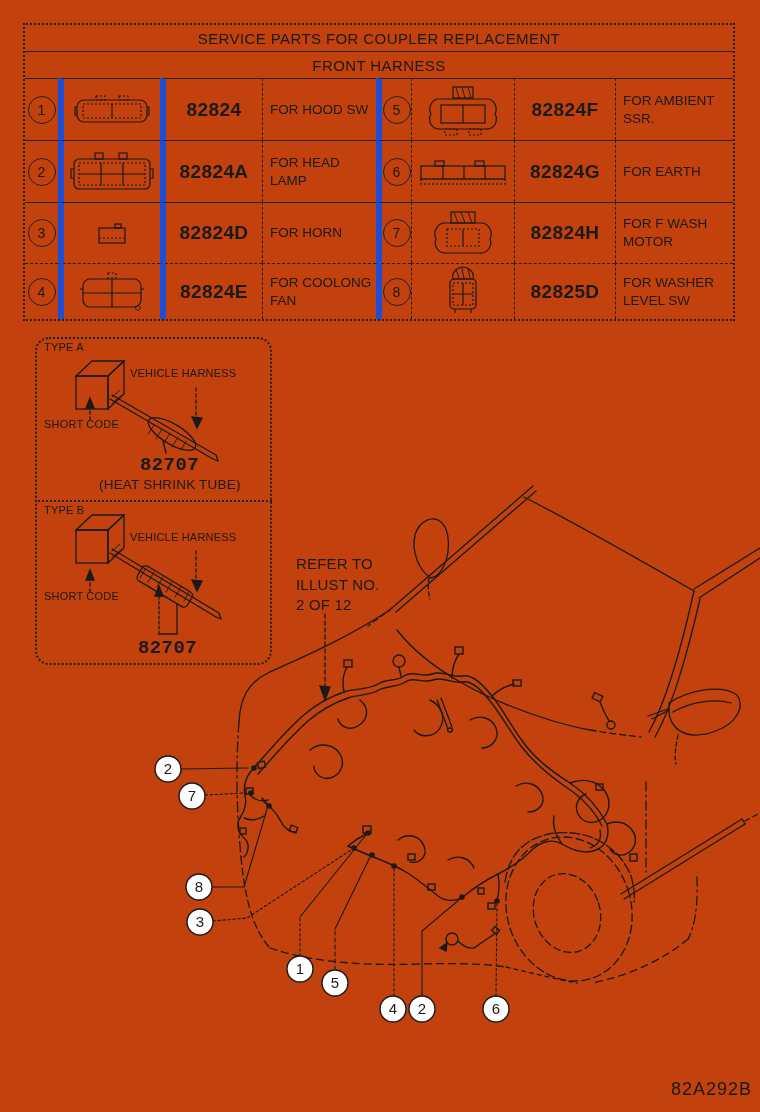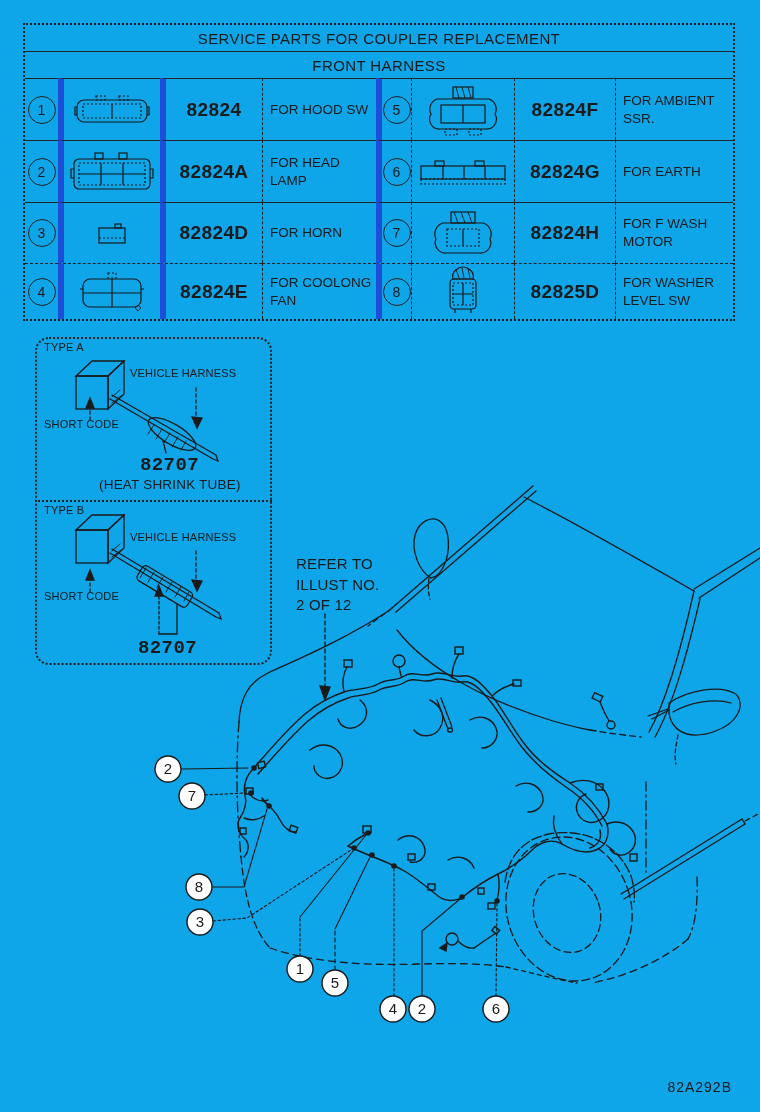--- a/index.html
+++ b/index.html
@@ -1,16 +1,16 @@
 <!DOCTYPE html>
 <html><head>
 <meta charset="utf-8">
 <style>
   html,body{margin:0;padding:0;background:#e8e8e8;}
-  #page{position:relative;width:760px;height:1112px;background:#0ea5e9;overflow:hidden;
+  #page{position:relative;width:760px;height:1112px;background:#c2410c;overflow:hidden;
         font-family:"Liberation Sans", sans-serif;color:#1a1a1a;}
   svg{position:absolute;left:0;top:0;}
   
   #parts-table{position:absolute;left:23px;top:23px;width:712px;height:298px;
     border:2px dotted #222;box-sizing:border-box;display:grid;
     grid-template-columns:33px 102px 102px 114px 35px 103px 101px 118px;
     grid-template-rows:26px 27px 62px 62px 61px 56px;}
   .cell{display:flex;align-items:center;justify-content:center;box-sizing:border-box;overflow:hidden;}
   .bt{border-top:1px solid #222;}
   .btd{border-top:1px dashed #222;}
@@ -22,22 +22,22 @@
   .desc span{display:block;max-width:104px;}
   .ncircle{width:26px;height:26px;border:1.4px solid #222;border-radius:50%;
     display:flex;align-items:center;justify-content:center;font-size:14px;}
   
   #legend-box{position:absolute;left:35px;top:337px;width:237px;height:328px;
     border:2px dotted #222;border-radius:14px;box-sizing:border-box;}
   #legend-divider{position:absolute;left:35px;top:500px;width:237px;border-top:2px dotted #222;}
   .lbl{position:absolute;font-size:11px;letter-spacing:.2px;white-space:nowrap;}
   .big{font-size:19px;font-weight:bold;letter-spacing:.4px;font-family:Liberation Mono, monospace;}
   #refer-note{position:absolute;left:296px;top:554px;font-size:15px;line-height:20.5px;letter-spacing:.2px;}
-  #doc-code{position:absolute;left:620px;top:1079px;width:112px;text-align:right;
-    font-size:14px;letter-spacing:1px;}
+  #doc-code{position:absolute;left:640px;top:1079px;width:112px;text-align:right;
+    font-size:18px;letter-spacing:1px;}
 </style>
 </head>
 <body>
 
 <div id="page">
 
   <div id="parts-table">
     <div class="cell title-cell">SERVICE PARTS FOR COUPLER REPLACEMENT</div>
     <div class="cell title-cell bt">FRONT HARNESS</div>
 

